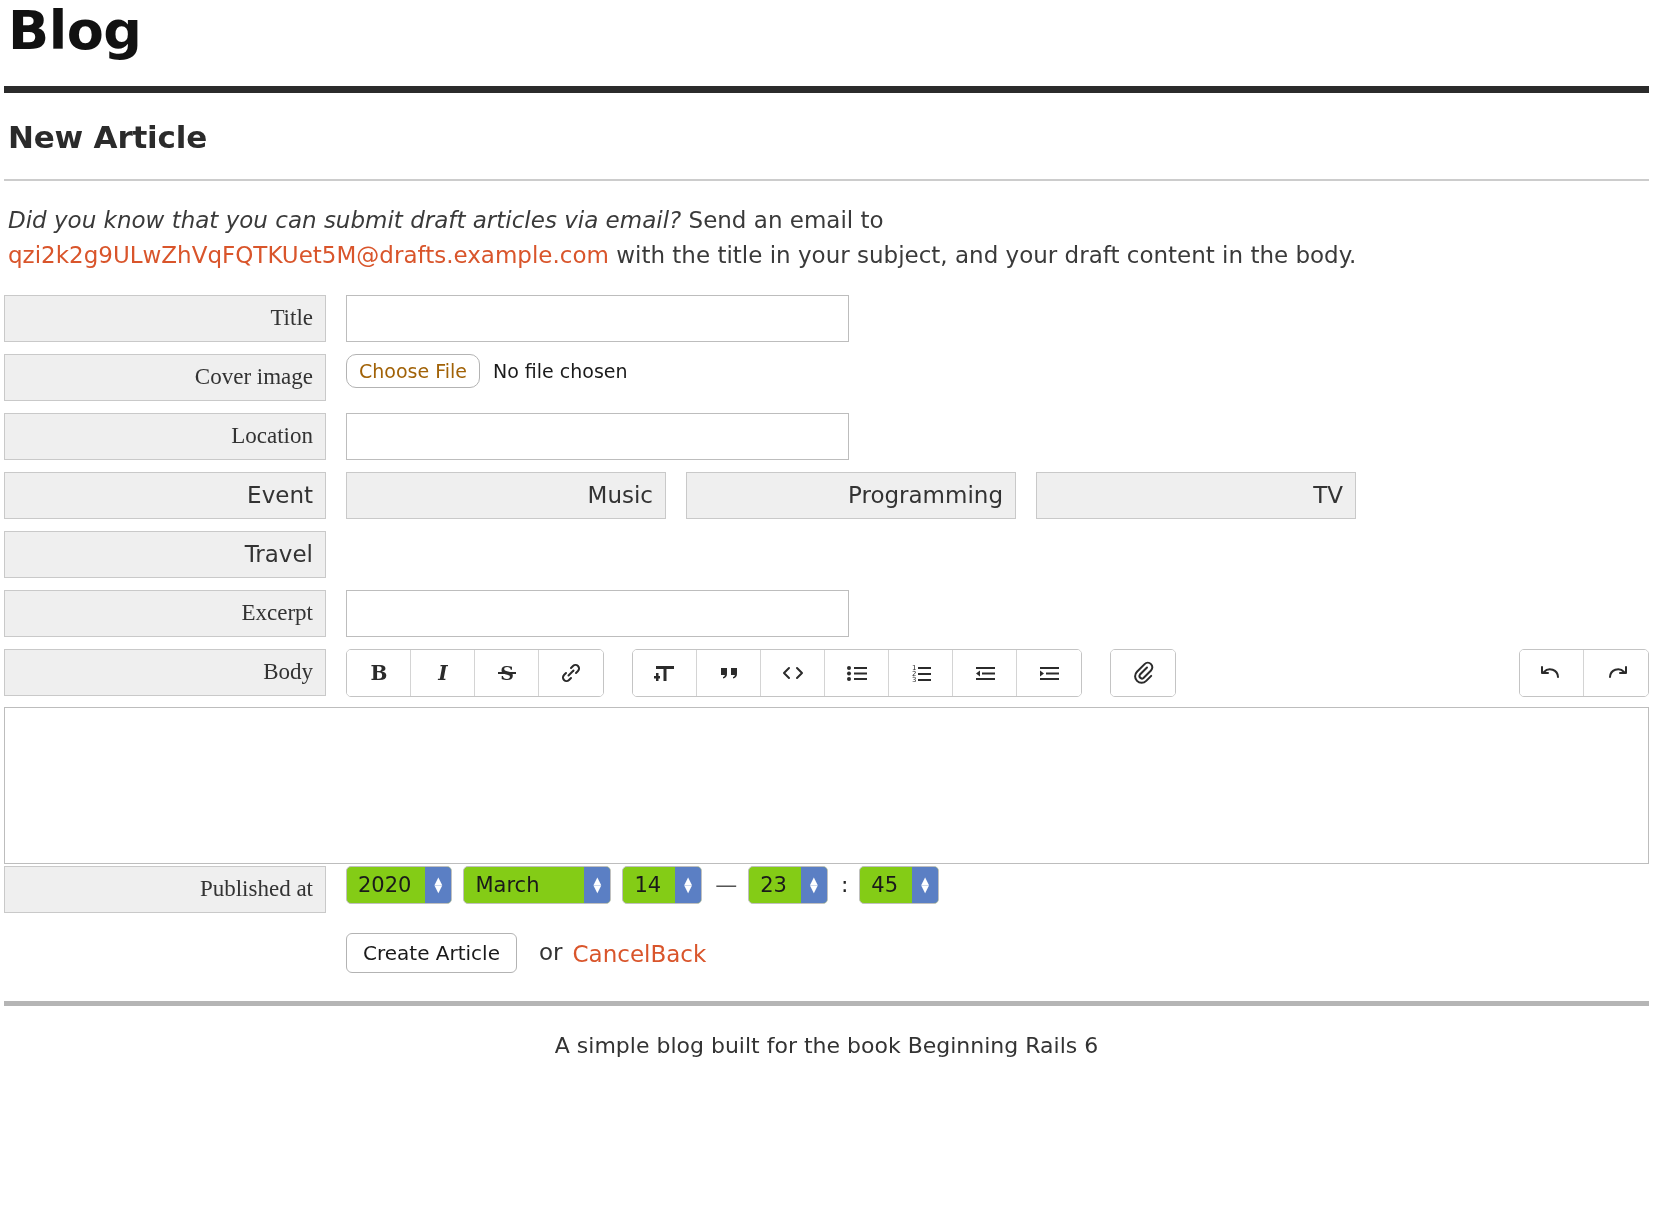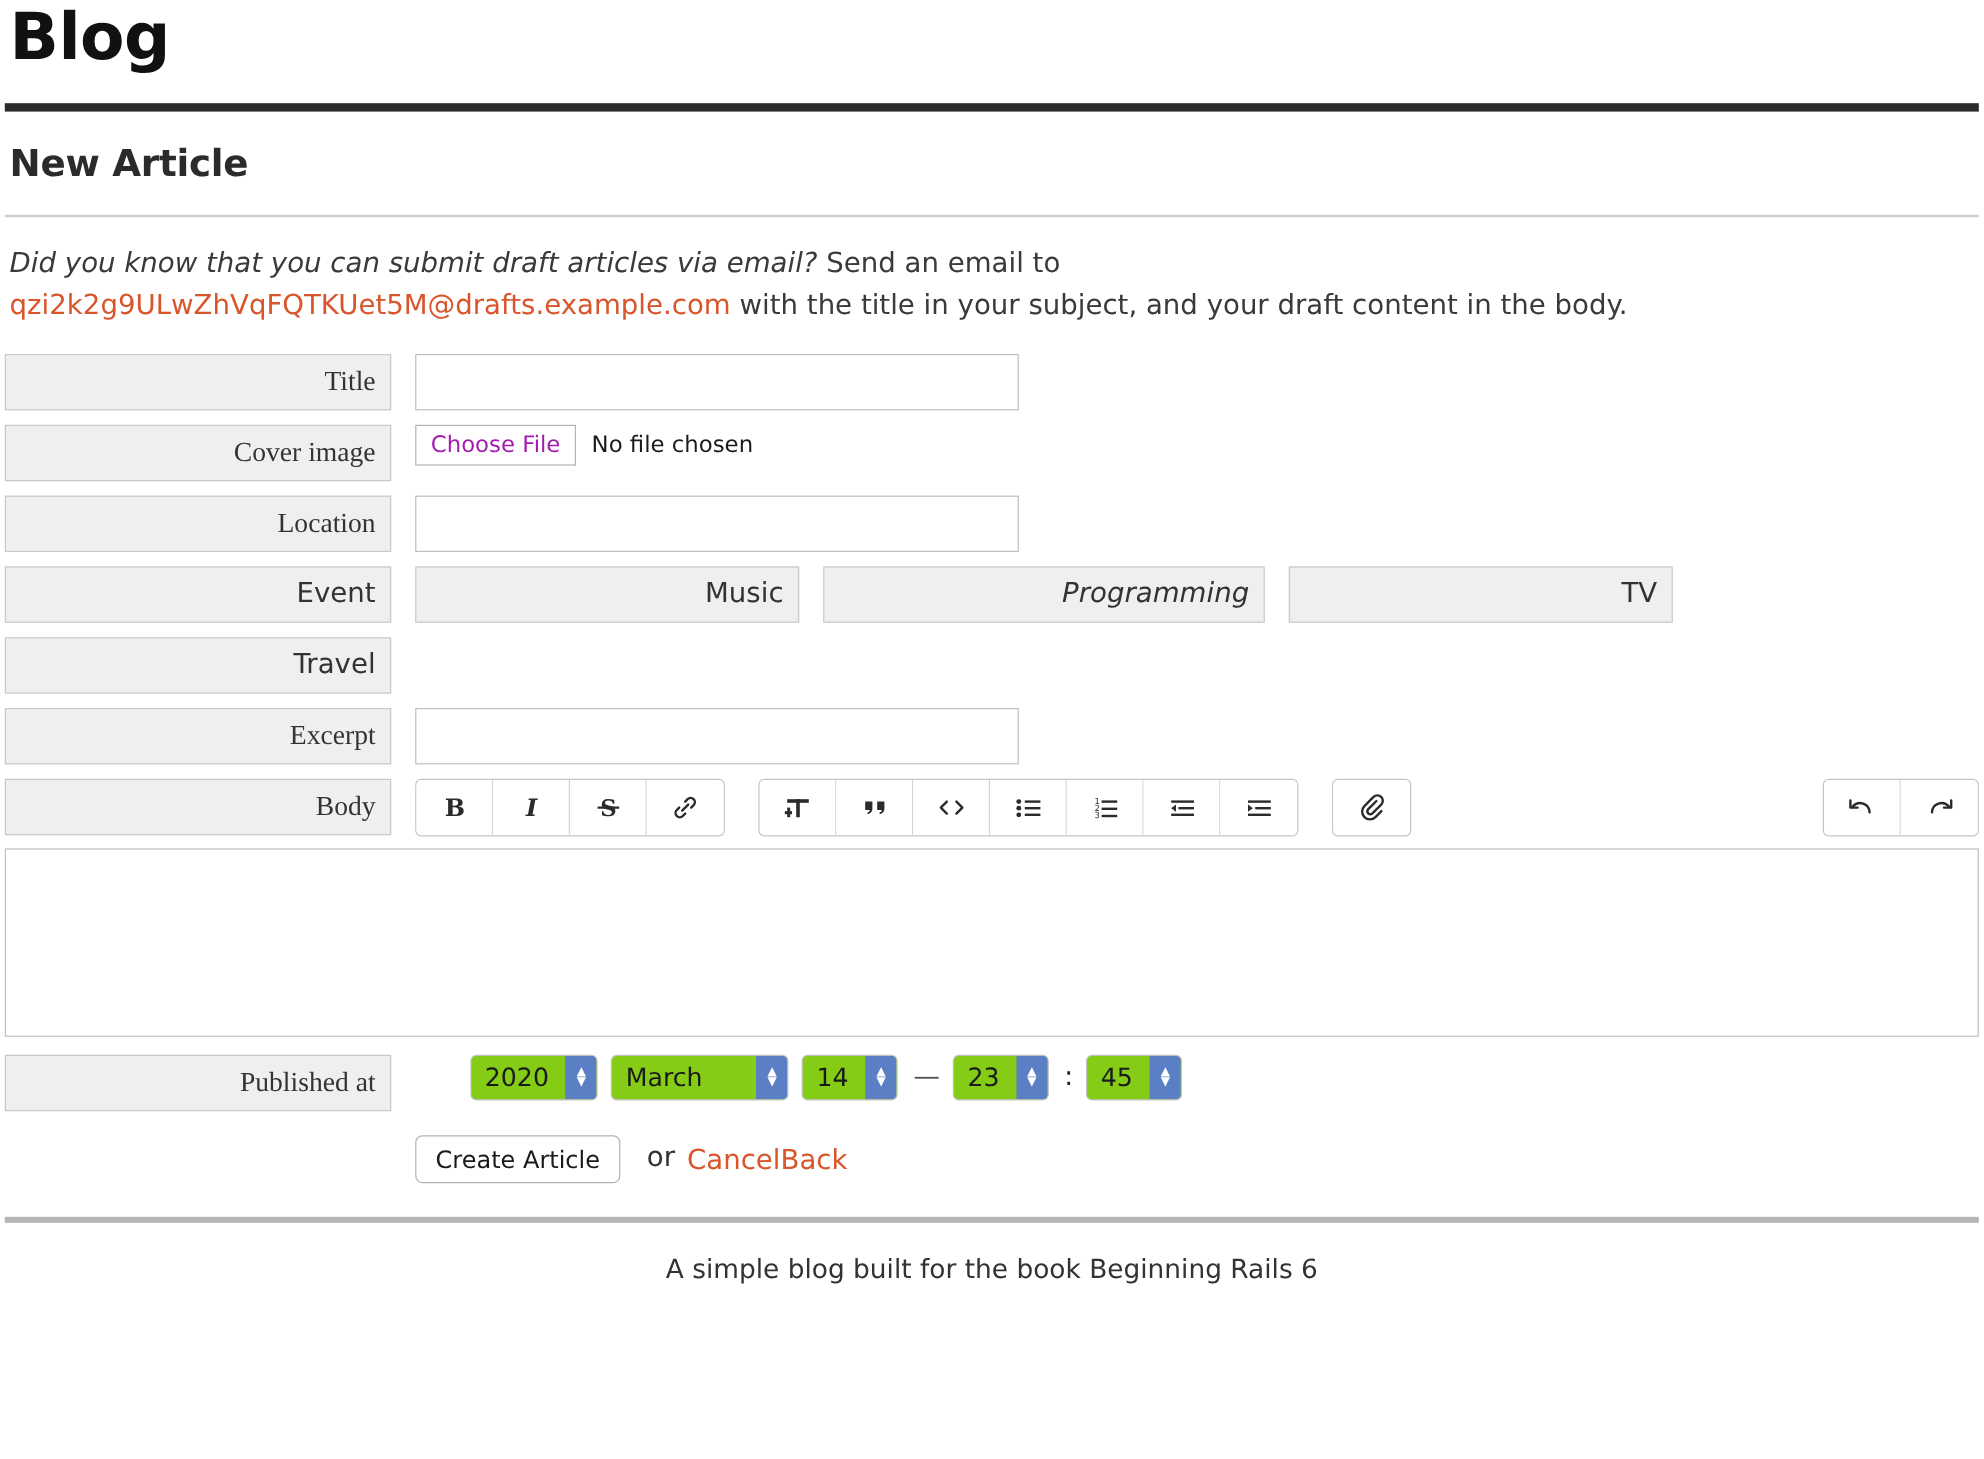--- a/index.html
+++ b/index.html
@@ -93,25 +93,25 @@
     background: #ffffff;
     outline: none;
     font-size: 20px;
     padding: 0 8px;
     font-family: "DejaVu Sans", sans-serif;
   }
 
   
   .file-btn {
     border: 1px solid #b3b3b3;
-    border-radius: 0;
+    border-radius: 10px;
     background: #ffffff;
     font-size: 19px;
     padding: 5px 12px;
-    color: #a21caf;
+    color: #a16207;
     font-family: "DejaVu Sans", sans-serif;
     cursor: pointer;
   }
   .file-status {
     font-size: 19px;
     margin-left: 13px;
     color: #1a1a1a;
   }
 
   
@@ -123,21 +123,21 @@
     display: flex;
     align-items: center;
     justify-content: space-between;
     padding: 0 12px;
     font-size: 23px;
     color: #333333;
     margin-right: 20px;
   }
   .cb-cell.w1 { width: 322px; margin-right: 20px; }
   .cb-cell.w2 { width: 320px; }
-  .cb-cell.w3 { width: 368px; font-style: italic; }
+  .cb-cell.w3 { width: 330px; }
   .cb-cell.w4 { width: 320px; margin-right: 0; }
 
   
   .trix-row { display: flex; align-items: flex-start; margin-bottom: 10px; }
   .toolbar {
     margin-left: 20px;
     display: flex;
     align-items: center;
     flex: 1;
   }
@@ -431,21 +431,21 @@
                 <polyline points="23,6 23,12 17,12"></polyline>
               </svg>
           </div>
         </div>
 
       </div>
     </div>
 
     <div class="editor"></div>
 
-    <div class="row" style="margin-top:15px;gap:46px;">
+    <div class="row" style="margin-top:2px;">
       <div class="label-box">Published at</div>
       <div class="date-field">
         <div class="sel year">
           <span class="val">2020</span>
           <span class="stepper">▲<br>▼</span>
         </div>
         <div class="sel month">
           <span class="val">March</span>
           <span class="stepper">▲<br>▼</span>
         </div>

